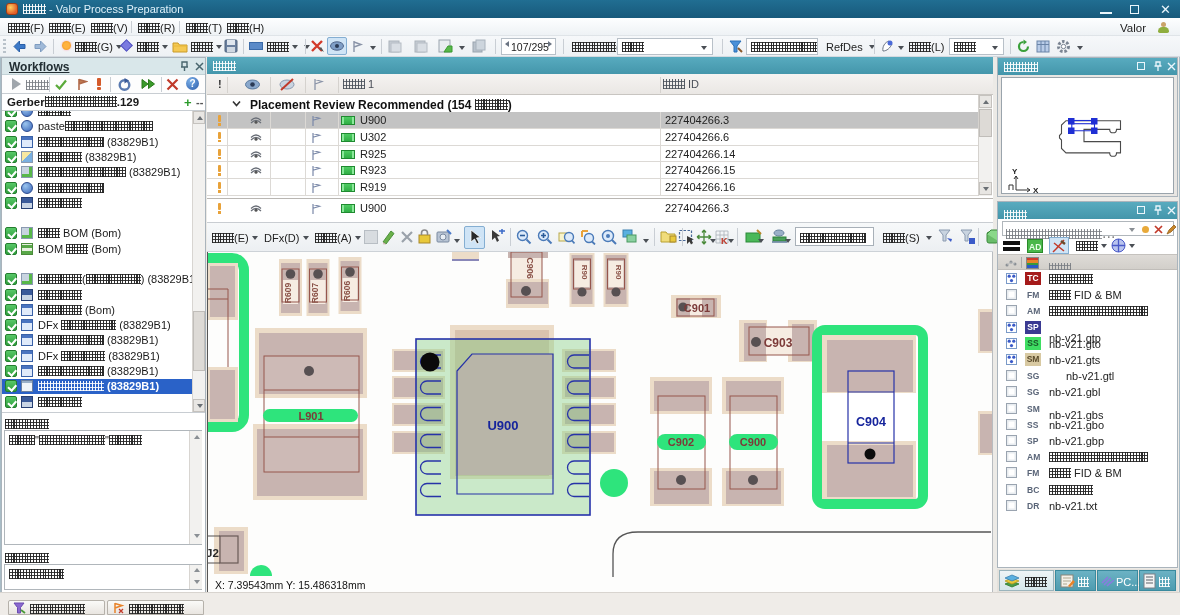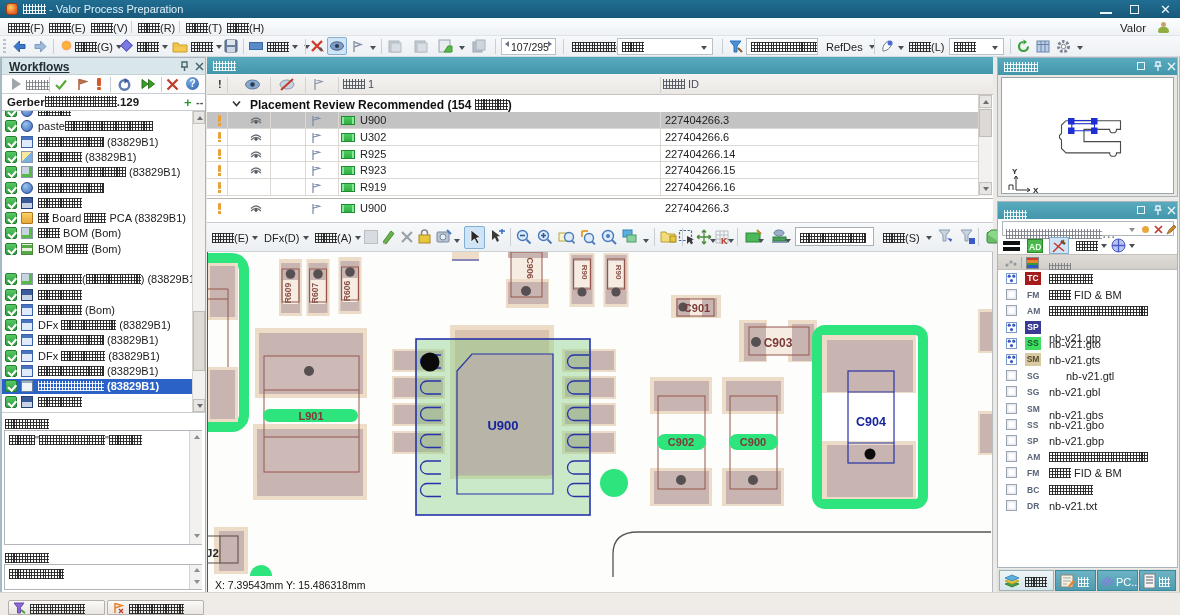--- a/index.html
+++ b/index.html
@@ -294,25 +294,20 @@
           <span class="ic ic-i"></span>
           <span class="wtxt"><span class="z" style="width:66px"></span></span>
         </div>
 
 <div class="wrow" style="top:85px;">
 <span class="chk"></span>
           <span class="ic ic-sav"></span>
           <span class="wtxt"><span class="z" style="width:44px"></span></span>
         </div>
 
-<div class="wrow" style="top:100px;">
-<span class="chk"></span>
-          <span class="ic ic-fol"></span>
-          <span class="wtxt"><span class="z" style="width:11px"></span> Board <span class="z" style="width:22px"></span> PCA (83829B1)</span>
-        </div>
 
 <div class="wrow" style="top:115px;">
 <span class="chk"></span>
           <span class="ic ic-imp"></span>
           <span class="wtxt"><span class="z" style="width:22px"></span> BOM (Bom)</span>
         </div>
 
 <div class="wrow" style="top:131px;">
 <span class="chk"></span>
           <span class="ic ic-grid"></span>

